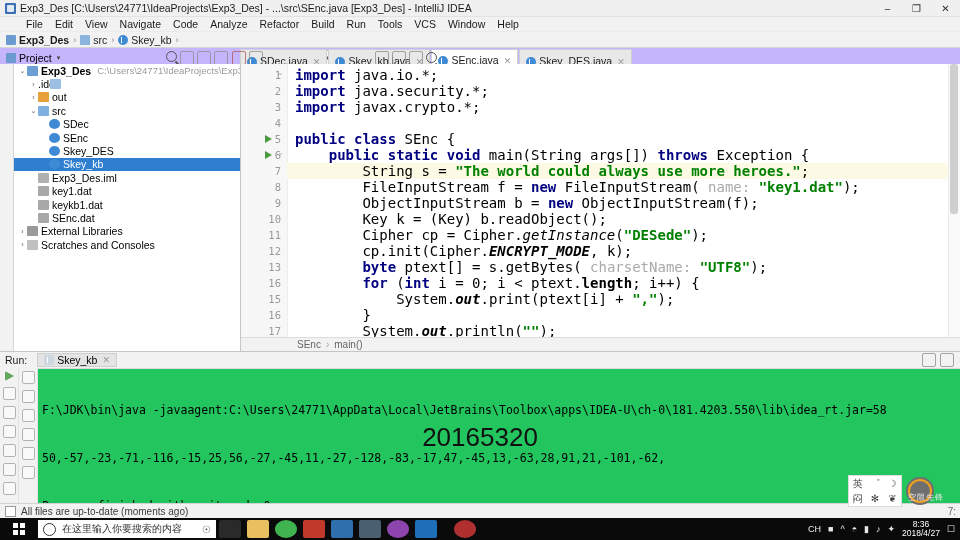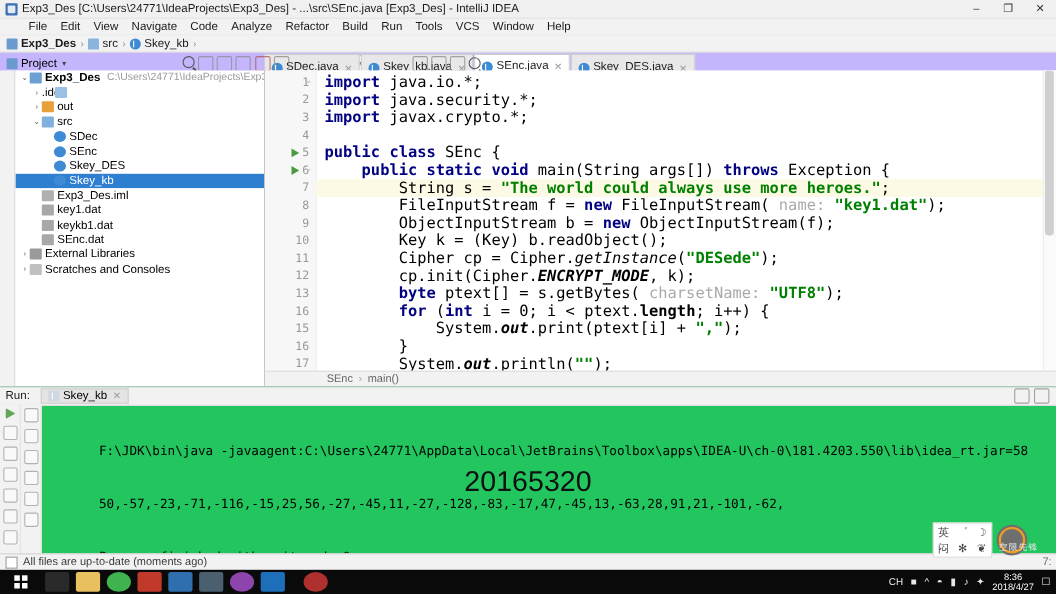--- a/index.html
+++ b/index.html
@@ -133,21 +133,21 @@
 
   .runleft{position:absolute;left:0;top:16px;width:18px;height:141px;background:#f2f2f2;
     border-right:1px solid #e2e2e2;display:flex;flex-direction:column;align-items:center;padding-top:3px;gap:6px;}
   .runleft2{position:absolute;left:19px;top:16px;width:18px;height:141px;background:#f2f2f2;
     border-right:1px solid #e2e2e2;display:flex;flex-direction:column;align-items:center;padding-top:3px;gap:6px;}
   .ri{width:11px;height:11px;border:1px solid #a8a8a8;border-radius:2px;background:#fbfbfb;opacity:.85;}
   .ri.play{width:0;height:0;border:none;border-left:9px solid #4a9a3f;
     border-top:5px solid transparent;border-bottom:5px solid transparent;background:none;}
   .console{position:absolute;left:38px;top:16px;right:0;height:141px;overflow:hidden;
     font-family:"DejaVu Sans Mono", monospace;font-size:11.5px;line-height:16px;
-    white-space:pre;padding:2px 0 0 4px;color:#000;box-sizing:border-box;margin-left:48px;}
+    white-space:pre;padding:2px 0 0 4px;color:#000;box-sizing:border-box;}
   .bignum{position:absolute;left:0;top:70px;width:960px;text-align:center;
     font-size:26px;color:#111;font-family:"Liberation Sans", sans-serif;}
 
   
   .statusbar{position:absolute;left:0;top:503px;width:960px;height:15px;background:#f2f2f2;
     border-top:1px solid #d2d2d2;display:flex;align-items:center;padding-left:5px;
     font-size:10px;color:#3a3a3a;box-sizing:border-box;}
   .sb-ico{width:9px;height:9px;border:1px solid #9a9a9a;margin-right:5px;background:#fff;}
   .sb-right{margin-left:auto;display:flex;align-items:center;gap:6px;padding-right:4px;color:#666;}
 
@@ -456,20 +456,25 @@
 
   <div class="taskbar">
     <div class="start">
       <span class="wlogo">
           <i></i>
           <i></i>
           <i></i>
           <i></i>
         </span>
     </div>
+    <div class="srchbox">
+      <span class="srch-circle"></span>
+      <span class="srch-txt">在这里输入你要搜索的内容</span>
+      <span class="mic">☉</span>
+    </div>
     <div class="tbicon" style="background:#2a2a2a;"></div>
     <div class="tbicon" style="background:#e8c060;"></div>
     <div class="tbicon" style="background:#3fb34f;border-radius:50%;"></div>
     <div class="tbicon" style="background:#c0392b;"></div>
     <div class="tbicon" style="background:#2f6fae;"></div>
     <div class="tbicon" style="background:#4a6070;"></div>
     <div class="tbicon" style="background:#8e44ad;border-radius:50%;"></div>
     <div class="tbicon" style="background:#1e6fba;"></div>
     <div class="tbicon" style="background:#b03030;border-radius:50%;margin-left:14px;"></div>
     <div class="tray">

